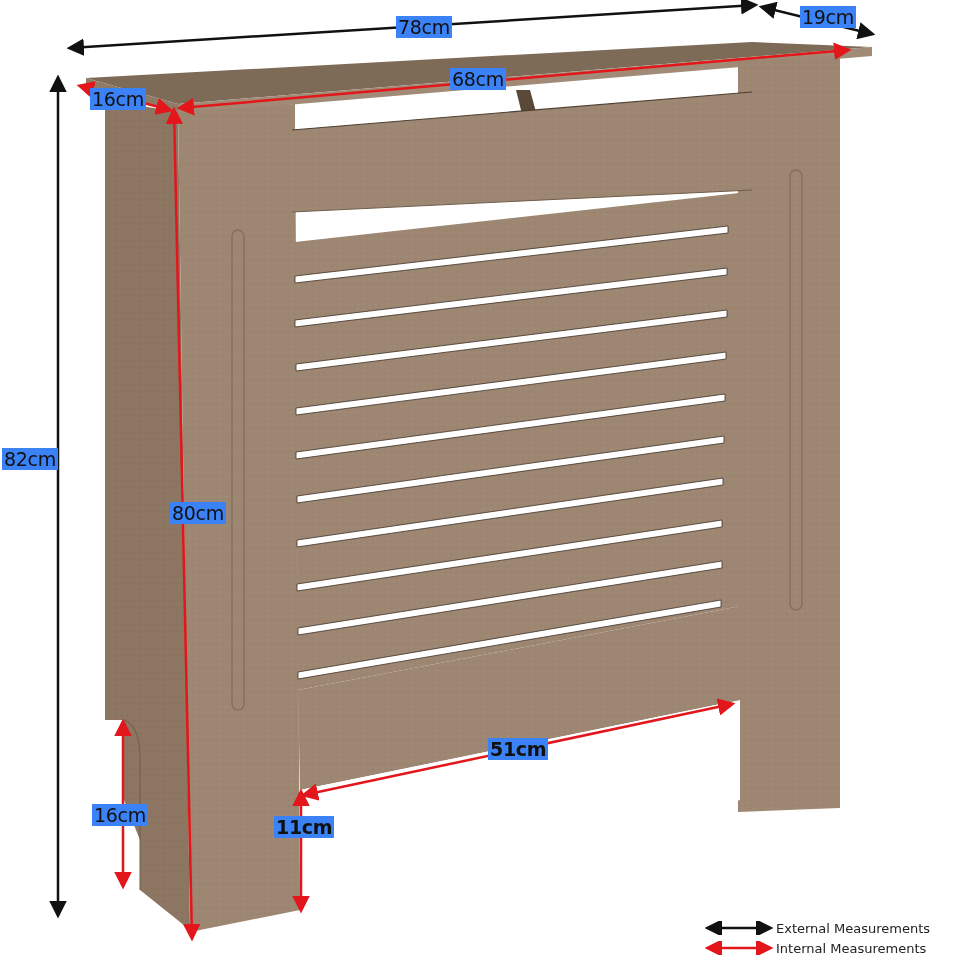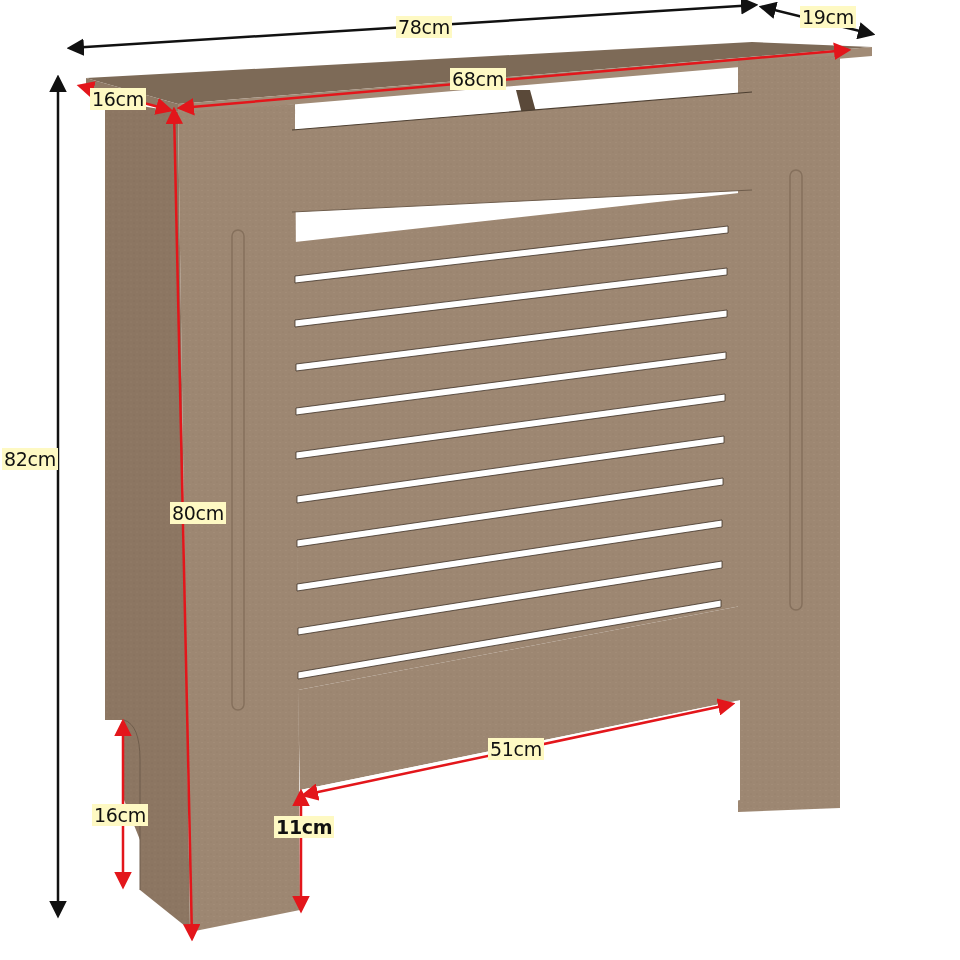--- a/index.html
+++ b/index.html
@@ -1,19 +1,19 @@
 <!DOCTYPE html>
 <html><head>
   <meta charset="utf-8">
   <style>
     html, body { margin:0; padding:0; background:#ffffff; }
     body { width:960px; height:960px; position:relative; overflow:hidden; font-family:"DejaVu Sans", sans-serif; }
     #stage { position:absolute; left:0; top:0; width:960px; height:960px; }
     .lbl {
-      position:absolute; background:#fef9c3; color:#111111;
+      position:absolute; background:#3b82f6; color:#111111;
       font-family:"DejaVu Sans", sans-serif; font-size:19px; line-height:22px;
       padding:0 2px; white-space:nowrap; letter-spacing:-0.3px;
     }
     .legend { position:absolute; left:704px; top:918px; width:256px; }
     .legend-row { position:relative; height:20px; display:flex; align-items:center; }
     .legend-row svg { width:70px; height:14px; flex:none; }
     .legend-text { font-family:"DejaVu Sans", sans-serif; font-size:13px; color:#222; margin-left:2px; white-space:nowrap; }
   </style>
 </head>
 <body>
@@ -130,18 +130,32 @@
   </svg>
 
   
   <span class="lbl" style="left:396px; top:16px;">78cm</span>
   <span class="lbl" style="left:800px; top:6px;">19cm</span>
   <span class="lbl" style="left:2px; top:448px;">82cm</span>
 
   <span class="lbl" style="left:450px; top:68px;">68cm</span>
   <span class="lbl" style="left:90px; top:88px;">16cm</span>
   <span class="lbl" style="left:152px; top:502px;margin-left:18px;">80cm</span>
-  <span class="lbl" style="left:488px; top:738px;">51cm</span>
+  <span class="lbl" style="left:488px; top:738px;font-weight:bold;">51cm</span>
   <span class="lbl" style="left:274px; top:816px;font-weight:bold;">11cm</span>
   <span class="lbl" style="left:92px; top:804px;">16cm</span>
 
   
+  <div class="legend">
+    <div class="legend-row">
+      <svg viewBox="0 0 70 14">
+        <line x1="4" y1="7" x2="66" y2="7" stroke="#111111" stroke-width="2.5" marker-start="url(#ah-black)" marker-end="url(#ah-black)"></line>
+      </svg>
+      <span class="legend-text">External Measurements</span>
+    </div>
+    <div class="legend-row">
+      <svg viewBox="0 0 70 14">
+        <line x1="4" y1="7" x2="66" y2="7" stroke="#e3161b" stroke-width="2.5" marker-start="url(#ah-red)" marker-end="url(#ah-red)"></line>
+      </svg>
+      <span class="legend-text">Internal Measurements</span>
+    </div>
+  </div>
 </div>
 
 </body></html>

